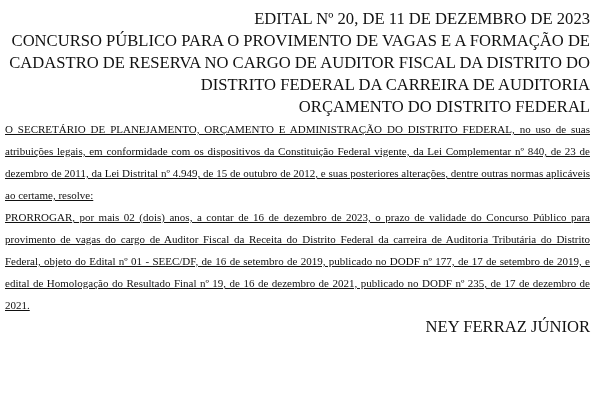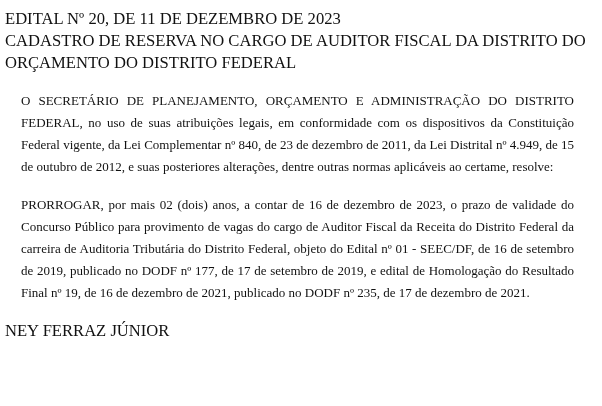--- a/index.html
+++ b/index.html
@@ -15,47 +15,50 @@
       color: #111111;
     }
     .page {
       position: relative;
       width: 602px;
       height: 406px;
       padding: 8px 12px 0 5px;
       box-sizing: border-box;
     }
     .center-line {
-      text-align: left;
+      text-align: right;
       font-size: 16.6px;
       line-height: 22px;
       white-space: nowrap;
     }
     .body-para {
-      font-size: 13px;
+      font-size: 11px;
       line-height: 22px;
       text-align: justify;
       text-align-last: left;
-      margin: 16px;
+      margin: 0;
+      text-decoration: underline;
     }
     .body-para.first-line-caps {
       letter-spacing: 0;
     }
     .signature {
-      text-align: left;
+      text-align: right;
       font-size: 16.6px;
       line-height: 22px;
     }
   </style>
 </head>
 <body>
 
 <div class="page">
   <div class="center-line">EDITAL Nº 20, DE 11 DE DEZEMBRO DE 2023</div>
+  <div class="center-line">CONCURSO PÚBLICO PARA O PROVIMENTO DE VAGAS E A FORMAÇÃO DE</div>
   <div class="center-line">CADASTRO DE RESERVA NO CARGO DE AUDITOR FISCAL DA DISTRITO DO</div>
+  <div class="center-line">DISTRITO FEDERAL DA CARREIRA DE AUDITORIA</div>
   <div class="center-line">ORÇAMENTO DO DISTRITO FEDERAL</div>
 
   <p class="body-para first-line-caps">O SECRETÁRIO DE PLANEJAMENTO, ORÇAMENTO E ADMINISTRAÇÃO DO DISTRITO FEDERAL, no uso de suas atribuições legais, em conformidade com os dispositivos da Constituição Federal vigente, da Lei Complementar nº 840, de 23 de dezembro de 2011, da Lei Distrital nº 4.949, de 15 de outubro de 2012, e suas posteriores alterações, dentre outras normas aplicáveis ao certame, resolve:</p>
 
   <p class="body-para">PRORROGAR, por mais 02 (dois) anos, a contar de 16 de dezembro de 2023, o prazo de validade do Concurso Público para provimento de vagas do cargo de Auditor Fiscal da Receita do Distrito Federal da carreira de Auditoria Tributária do Distrito Federal, objeto do Edital nº 01 - SEEC/DF, de 16 de setembro de 2019, publicado no DODF nº 177, de 17 de setembro de 2019, e edital de Homologação do Resultado Final nº 19, de 16 de dezembro de 2021, publicado no DODF nº 235, de 17 de dezembro de 2021.</p>
 
   <div class="signature">NEY FERRAZ JÚNIOR</div>
 </div>
 
 </body></html>

